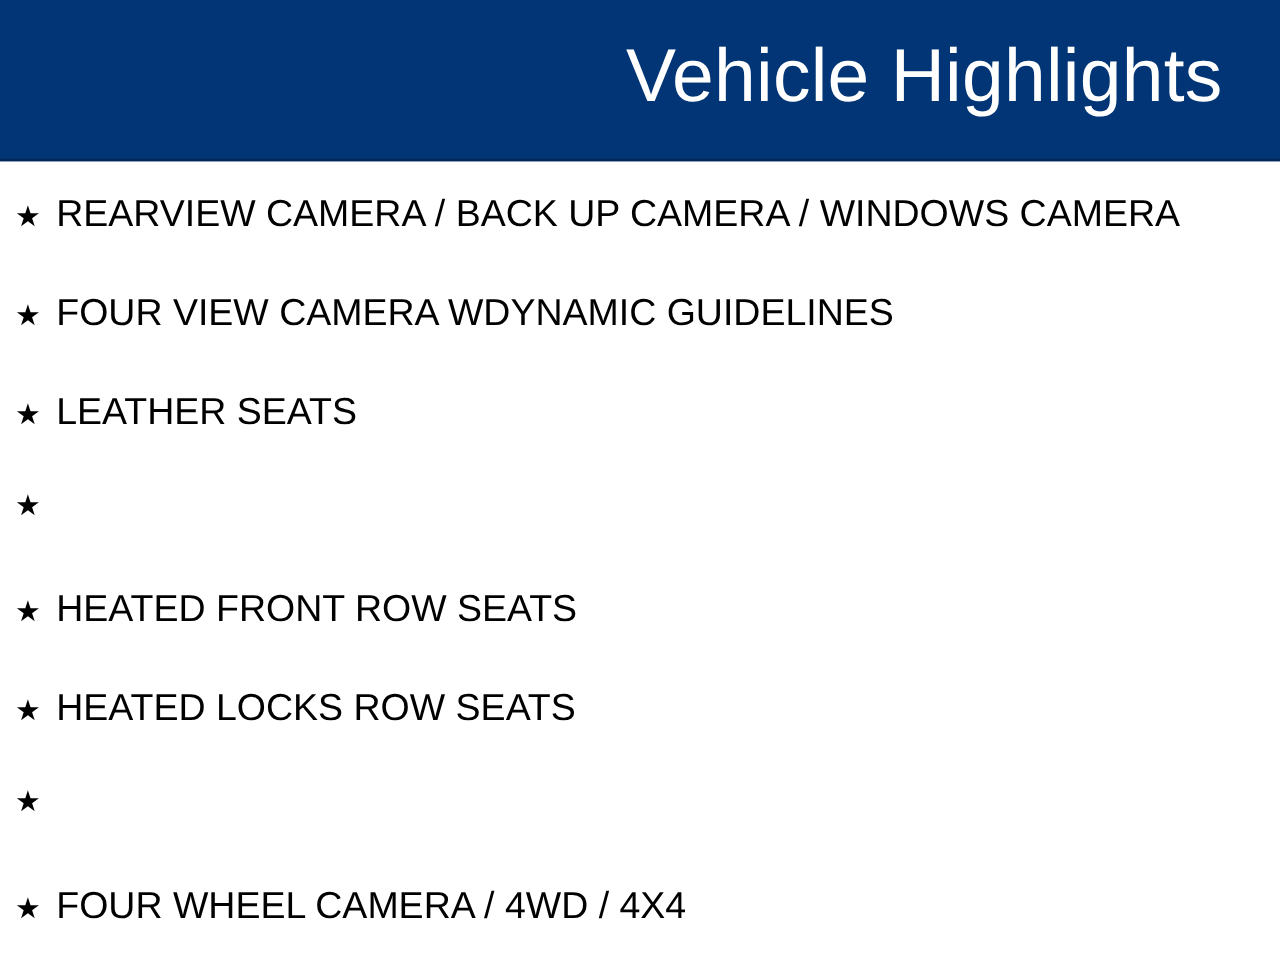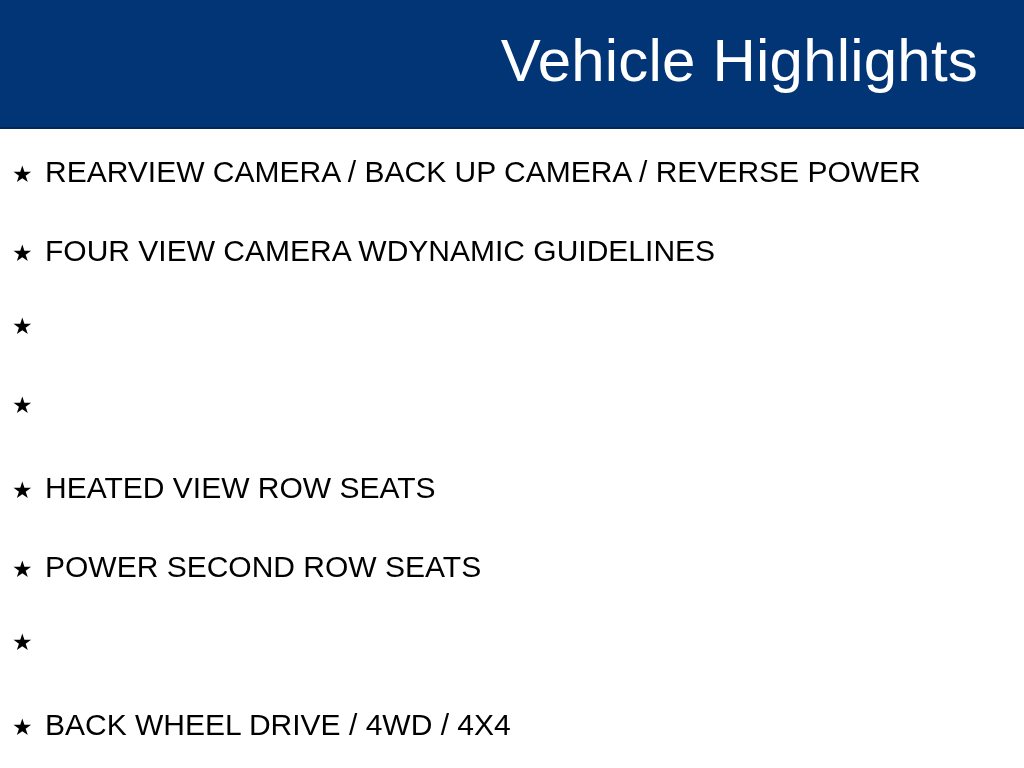--- a/index.html
+++ b/index.html
@@ -100,50 +100,51 @@
 <div class="slide">
 
   <div class="header-bar">
     <div class="header-title">Vehicle Highlights</div>
   </div>
 
   <ul class="highlights-list">
 
     <li class="highlight-item">
       <span class="bullet-star">★</span>
-      <span class="highlight-label">REARVIEW CAMERA / BACK UP CAMERA / REVERSE POWER</span>
+      <span class="highlight-label">REARVIEW CAMERA / BACK UP CAMERA / WINDOWS CAMERA</span>
     </li>
 
     <li class="highlight-item">
       <span class="bullet-star">★</span>
       <span class="highlight-label">FOUR VIEW CAMERA WDYNAMIC GUIDELINES</span>
     </li>
 
     <li class="highlight-item">
       <span class="bullet-star">★</span>
+      <span class="highlight-label">LEATHER SEATS</span>
     </li>
 
     <li class="highlight-item">
       <span class="bullet-star">★</span>
     </li>
 
     <li class="highlight-item">
       <span class="bullet-star">★</span>
-      <span class="highlight-label">HEATED VIEW ROW SEATS</span>
+      <span class="highlight-label">HEATED FRONT ROW SEATS</span>
     </li>
 
     <li class="highlight-item">
       <span class="bullet-star">★</span>
-      <span class="highlight-label">POWER SECOND ROW SEATS</span>
+      <span class="highlight-label">HEATED LOCKS ROW SEATS</span>
     </li>
 
     <li class="highlight-item">
       <span class="bullet-star">★</span>
     </li>
 
     <li class="highlight-item">
       <span class="bullet-star">★</span>
-      <span class="highlight-label">BACK WHEEL DRIVE / 4WD / 4X4</span>
+      <span class="highlight-label">FOUR WHEEL CAMERA / 4WD / 4X4</span>
     </li>
 
   </ul>
 
 </div>
 
 </body></html>

